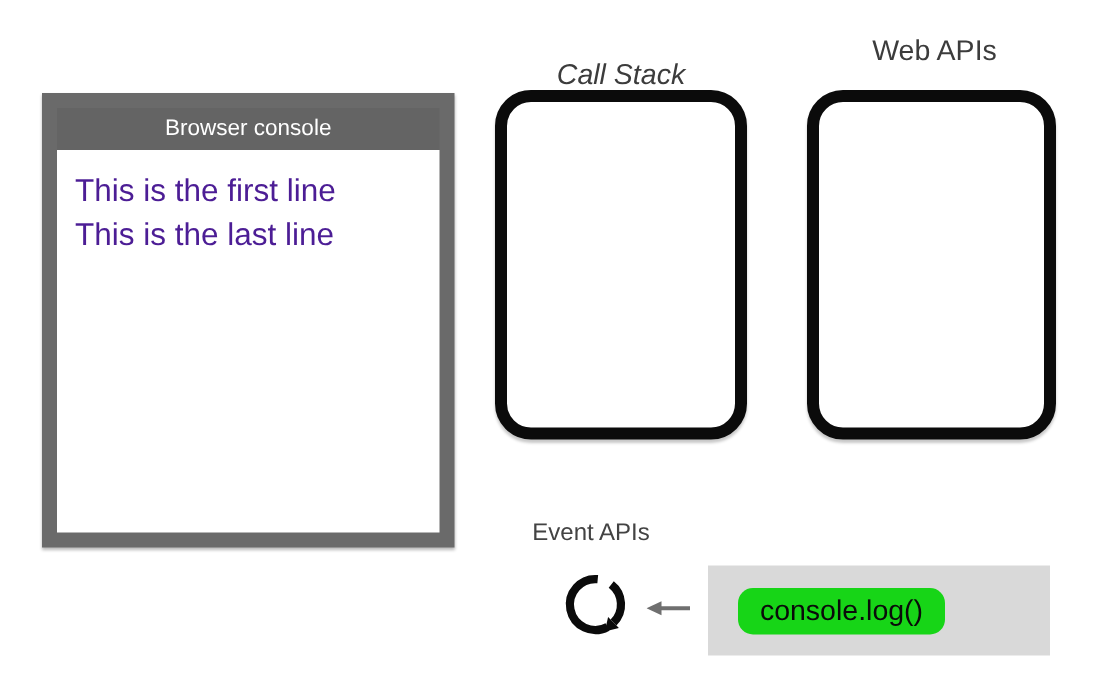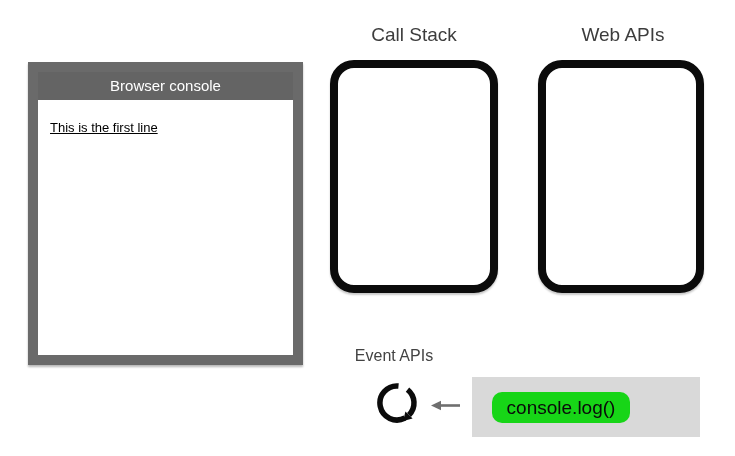--- a/index.html
+++ b/index.html
@@ -42,38 +42,37 @@
     position: absolute;
     left: 10px;
     right: 10px;
     top: 38px;
     bottom: 10px;
     background: #ffffff;
     padding: 13px 12px;
     box-sizing: border-box;
   }
   .console-line {
-    font-size: 13px;
+    font-size: 21px;
     line-height: 29px;
-    color: #000000;
+    color: #4c1d95;
     white-space: nowrap;
-    text-decoration: underline;
   }
 
   
   .label {
     position: absolute;
     color: #3c3c3c;
     text-align: center;
     white-space: nowrap;
   }
   .label.big { font-size: 19px; }
   .label.small { font-size: 16px; color: #434343; }
 
-  .call-stack-label { left: 330px; top: 24px; width: 168px; }
+  .call-stack-label { left: 330px; top: 40px; width: 168px; font-style: italic; }
   .web-apis-label  { left: 540px; top: 24px; width: 166px; }
   .event-loop-label { left: 344px; top: 347px; width: 100px; }
   .callback-queue-label { left: 510px; top: 347px; width: 150px; }
 
   
   .frame {
     position: absolute;
     top: 60px;
     width: 168px;
     height: 233px;
@@ -130,20 +129,21 @@
 <body>
 
 <div class="stage">
 
   <div class="console">
     <div class="console-header">
       <span>Browser console</span>
     </div>
     <div class="console-body">
       <div class="console-line">This is the first line</div>
+      <div class="console-line">This is the last line</div>
     </div>
   </div>
 
   <div class="label big call-stack-label">Call Stack</div>
   <div class="frame call-stack-box"></div>
 
   <div class="label big web-apis-label">Web APIs</div>
   <div class="frame web-apis-box"></div>
 
   <div class="label small event-loop-label">Event APIs</div>

